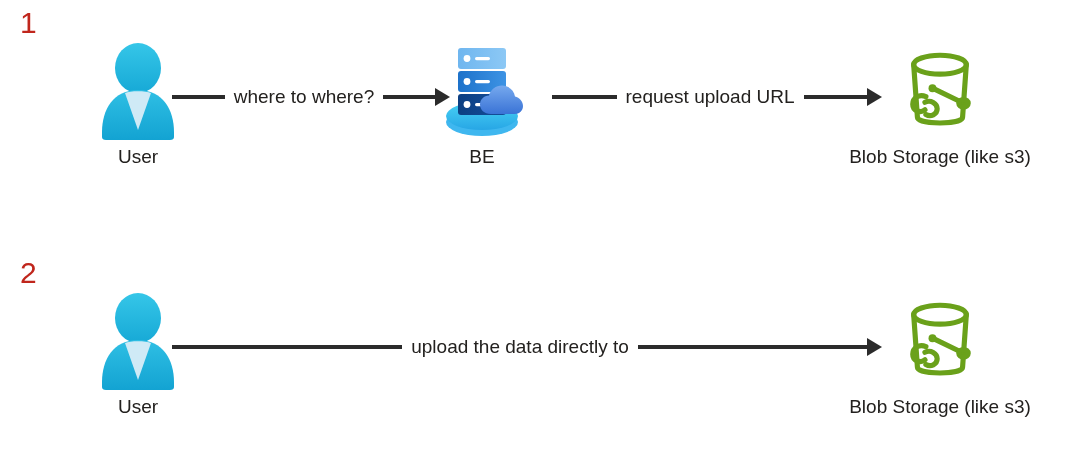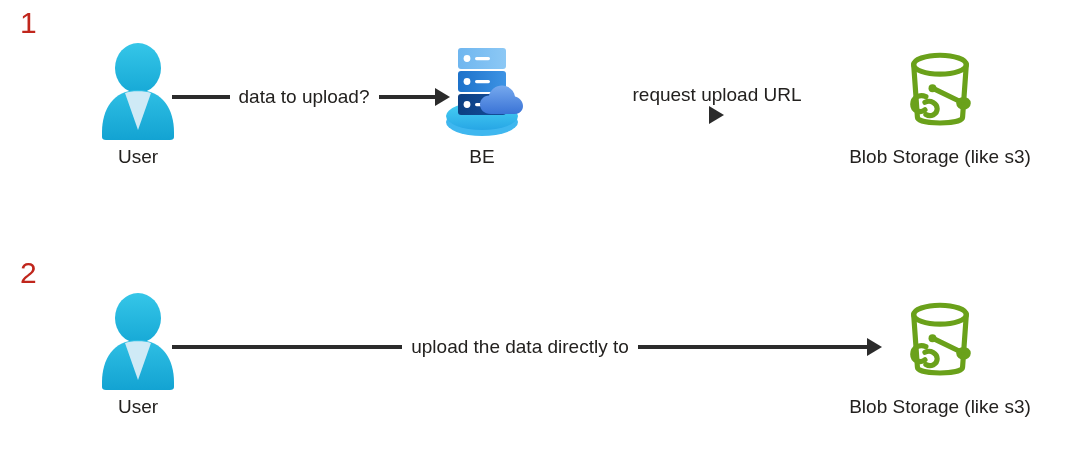--- a/index.html
+++ b/index.html
@@ -89,21 +89,21 @@
     height: 0;
     flex: none;
     border-top: 9px solid transparent;
     border-bottom: 9px solid transparent;
     border-left: 15px solid #2b2b2b;
     margin-left: -1px;
   }
 
   
   #connector-1a { left: 172px; top: 84px;  width: 278px; }
-  #connector-1b { left: 552px; top: 84px;  width: 330px; flex-direction: column; }
+  #connector-1b { left: 552px; top: 84px;  width: 330px; }
   #connector-2  { left: 172px; top: 334px; width: 710px; }
 </style>
 </head>
 <body>
 
 <div id="canvas">
 
   <div class="step-number" id="step-1-number">1</div>
 
   <div class="node" id="node-user-1">
@@ -189,21 +189,21 @@
           <path d="M35 56 C28 53 21 57 21 64 C21 71 29 74 34 70"></path>
           <path d="M34 62 C40 59 47 63 47 69 C47 75 40 78 35 75"></path>
         </g>
       </svg>
     </span>
     <span class="node-label">Blob Storage (like s3)</span>
   </div>
 
   <div class="connector" id="connector-1a">
     <div class="conn-line grow"></div>
-    <div class="conn-label">data to upload?</div>
+    <div class="conn-label">where to where?</div>
     <div class="conn-line grow"></div>
     <div class="arrow-head"></div>
   </div>
 
   <div class="connector" id="connector-1b">
     <div class="conn-line grow"></div>
     <div class="conn-label">request upload URL</div>
     <div class="conn-line grow"></div>
     <div class="arrow-head"></div>
   </div>

